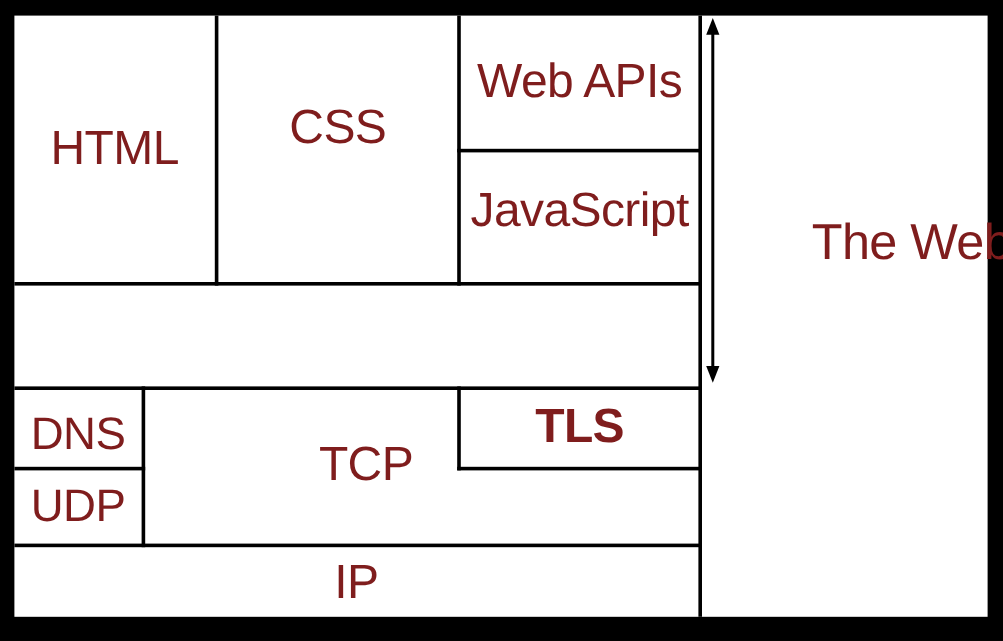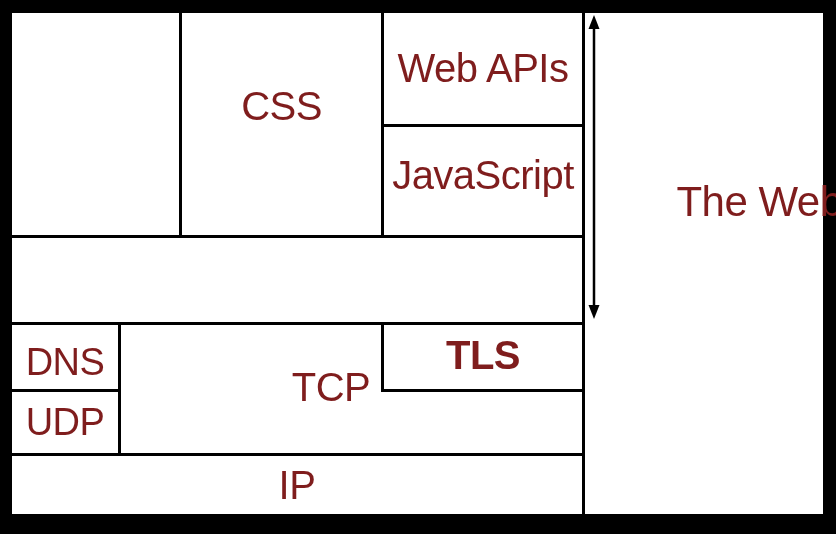--- a/index.html
+++ b/index.html
@@ -56,21 +56,21 @@
     color: #7f1d1d;
     white-space: nowrap;
   }
   #lbl-html       { left: 0;     top: 0;     width: 167px; height: 222px; }
   #lbl-css        { left: 170px; top: 0;     width: 199px; height: 186px; }
   #lbl-webapis    { left: 372px; top: 0;     width: 198px; height: 111px; }
   #lbl-javascript { left: 372px; top: 114px; width: 198px; height: 96px; }
   #lbl-http       { left: 0;     top: 225px; width: 570px; height: 84px; }
   #lbl-dns        { left: 0;     top: 309px; width: 106px; height: 80px;  font-size: 38px; }
   #lbl-udp        { left: 0;     top: 379px; width: 106px; height: 61px;  font-size: 38px; }
-  #lbl-tcp        { left: 109px; top: 309px; width: 368px; height: 131px; padding-left: 26px; }
+  #lbl-tcp        { left: 109px; top: 309px; width: 368px; height: 131px; }
   #lbl-tls        { left: 372px; top: 309px; width: 198px; height: 67px; font-weight: bold; }
   #lbl-ip         { left: 0;     top: 443px; width: 570px; height: 58px; border-radius: 25px; }
   #lbl-theweb {
     left: 572px;
     top: 163px;
     width: 239px;
     height: 52px;
     padding-left: 56px;
     font-size: 42px;
   }
@@ -93,20 +93,21 @@
     <div class="line" id="ln-html-css"></div>
     <div class="line" id="ln-css-col3"></div>
     <div class="line" id="ln-webapis-js"></div>
     <div class="line" id="ln-http-bottom"></div>
     <div class="line" id="ln-dnscol-right"></div>
     <div class="line" id="ln-dns-udp"></div>
     <div class="line" id="ln-tls-left"></div>
     <div class="line" id="ln-tls-bottom"></div>
     <div class="line" id="ln-ip-top"></div>
 
+    <div class="lbl" id="lbl-html">HTML</div>
     <div class="lbl" id="lbl-css">CSS</div>
     <div class="lbl" id="lbl-webapis">Web APIs</div>
     <div class="lbl" id="lbl-javascript">JavaScript</div>
     <div class="lbl" id="lbl-dns">DNS</div>
     <div class="lbl" id="lbl-udp">UDP</div>
     <div class="lbl" id="lbl-tcp">TCP</div>
     <div class="lbl" id="lbl-tls">TLS</div>
     <div class="lbl" id="lbl-ip">IP</div>
 
     <div class="lbl" id="lbl-theweb">The Web</div>

